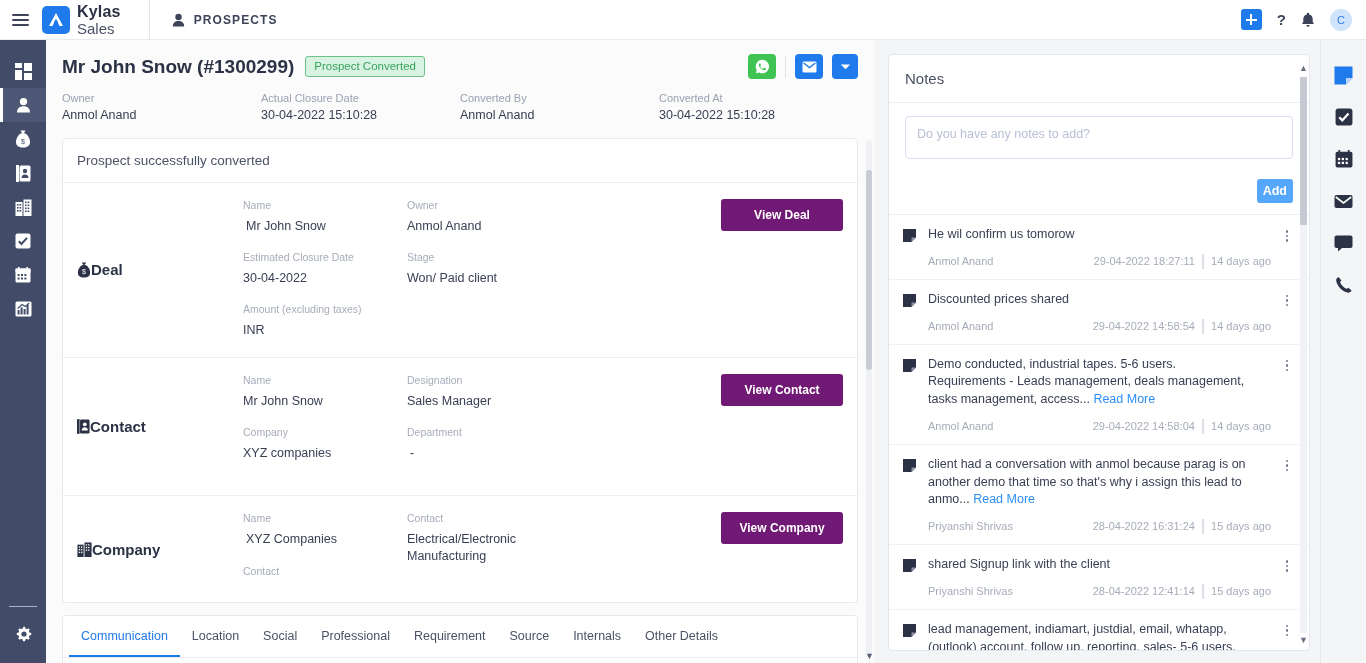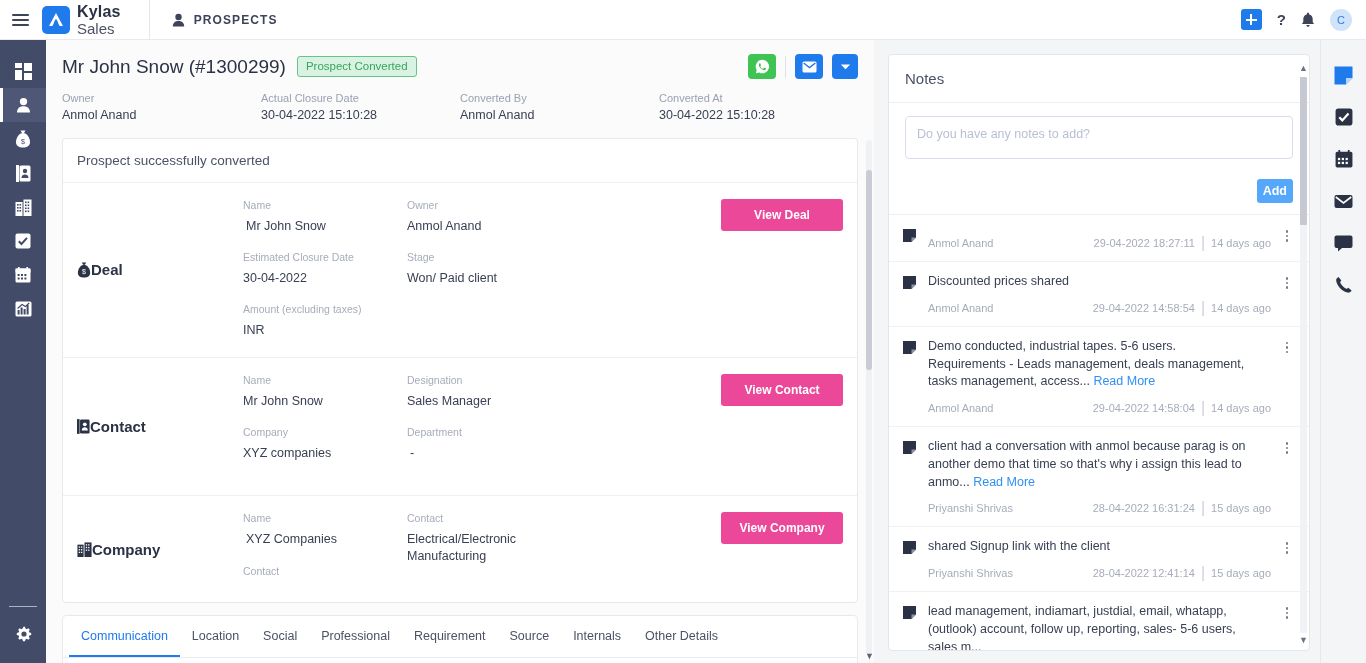--- a/index.html
+++ b/index.html
@@ -74,21 +74,21 @@
   
   .page {
     position: absolute; top: 40px; left: 46px; width: 1274px; height: 623px;
     background: #f4f5f7; display: flex;
   }
 
   
   .leftcol { width: 828px; height: 623px; position: relative; background: #fbfbfc; }
   .detail-header { padding: 14px 16px 10px 16px; background: #fbfbfc; }
   .title-row { display: flex; align-items: center; }
-  .rec-title { font-size: 19px; color: #2b3245; font-weight: normal; }
+  .rec-title { font-size: 19px; color: #2b3245; font-weight: bold; }
   .badge {
     margin-left: 11px; font-size: 11.5px; color: #3aa35e; background: #d8f3e1;
     border: 1px solid #6cc189; border-radius: 3px; padding: 3px 8px 4px;
   }
   .hdr-actions { margin-left: auto; display: flex; align-items: center; gap: 9px; }
   .btn-sq {
     width: 28px; height: 25px; border-radius: 4px; display:flex; align-items:center; justify-content:center; cursor:pointer;
   }
   .btn-wa { background: #3fc352; }
   .btn-mail { background: #1f7aec; }
@@ -116,21 +116,21 @@
     width: 166px; display: flex; align-items: center; padding-top: 2px;
   }
   .entity-name .etxt { font-size: 15px; font-weight: bold; color: #2b3245; }
   .fields { flex: 1; display: flex; flex-wrap: wrap; }
   .field { width: 164px; margin-bottom: 16px; }
   .field.last { margin-bottom: 0; }
   .field-label { font-size: 10.5px; color: #a6acb9; margin-bottom: 7px; }
   .field-value { font-size: 12.5px; color: #3a4054; line-height: 1.35; padding-left: 3px; }
   .entity-cta { width: 136px; display: flex; justify-content: flex-end; align-items: flex-start; }
   .btn-primary {
-    background: #ec4899; color: #fff; font-size: 12px; font-weight: bold;
+    background: #701a75; color: #fff; font-size: 12px; font-weight: bold;
     border: none; border-radius: 3px; padding: 9px 0; width: 122px; cursor: pointer;
   }
 
   
   .tabs-card { background: #fff; border: 1px solid #e7e9ee; border-radius: 4px; margin-bottom: 12px; position: relative; }
   .tabs { display: flex; border-bottom: 1px solid #e9ebf0; padding: 0 6px; }
   .tab { font-size: 12.5px; color: #4b5264; padding: 13px 12px 12px; cursor: pointer; white-space: nowrap; }
   .tab.active { color: #1f7aec; border-bottom: 2px solid #1f7aec; }
   .tab-body { display: flex; padding: 14px 14px 20px; position: relative; }
   .tab-divider { position:absolute; left: 806px; top: 0; width: 1px; height: 100%; background: #eceef2; }
@@ -569,20 +569,21 @@
       <div class="notes-list">
 
         <div class="note-item">
           <div class="note-icon">
             <svg width="13" height="13" viewBox="0 0 13 13">
                 <path d="M0 0 H13 V8.5 L8.5 13 H0 Z" fill="#2b3245"></path>
                 <path d="M13 8.5 L8.5 13 V8.5 Z" fill="#8d93a3"></path>
               </svg>
           </div>
           <div class="note-main">
+            <div class="note-text">He wil confirm us tomorow</div>
             <div class="note-foot">
               <span class="note-author">Anmol Anand</span>
               <span class="note-time">29-04-2022 18:27:11</span>
               <span class="note-sep">|</span>
               <span class="note-author">14 days ago</span>
             </div>
           </div>
           <div class="note-kebab">
               <span></span>
               <span></span>

